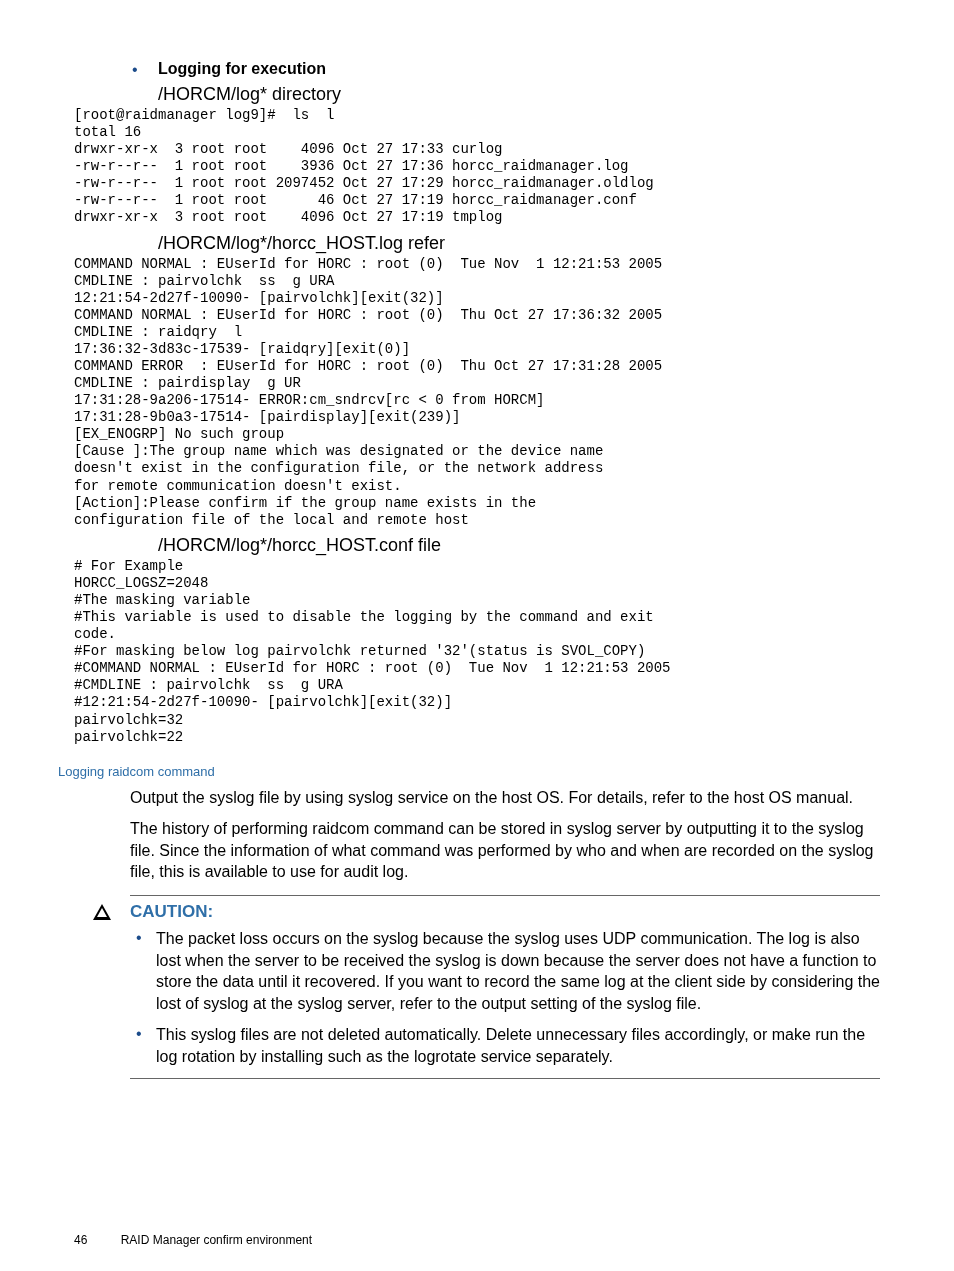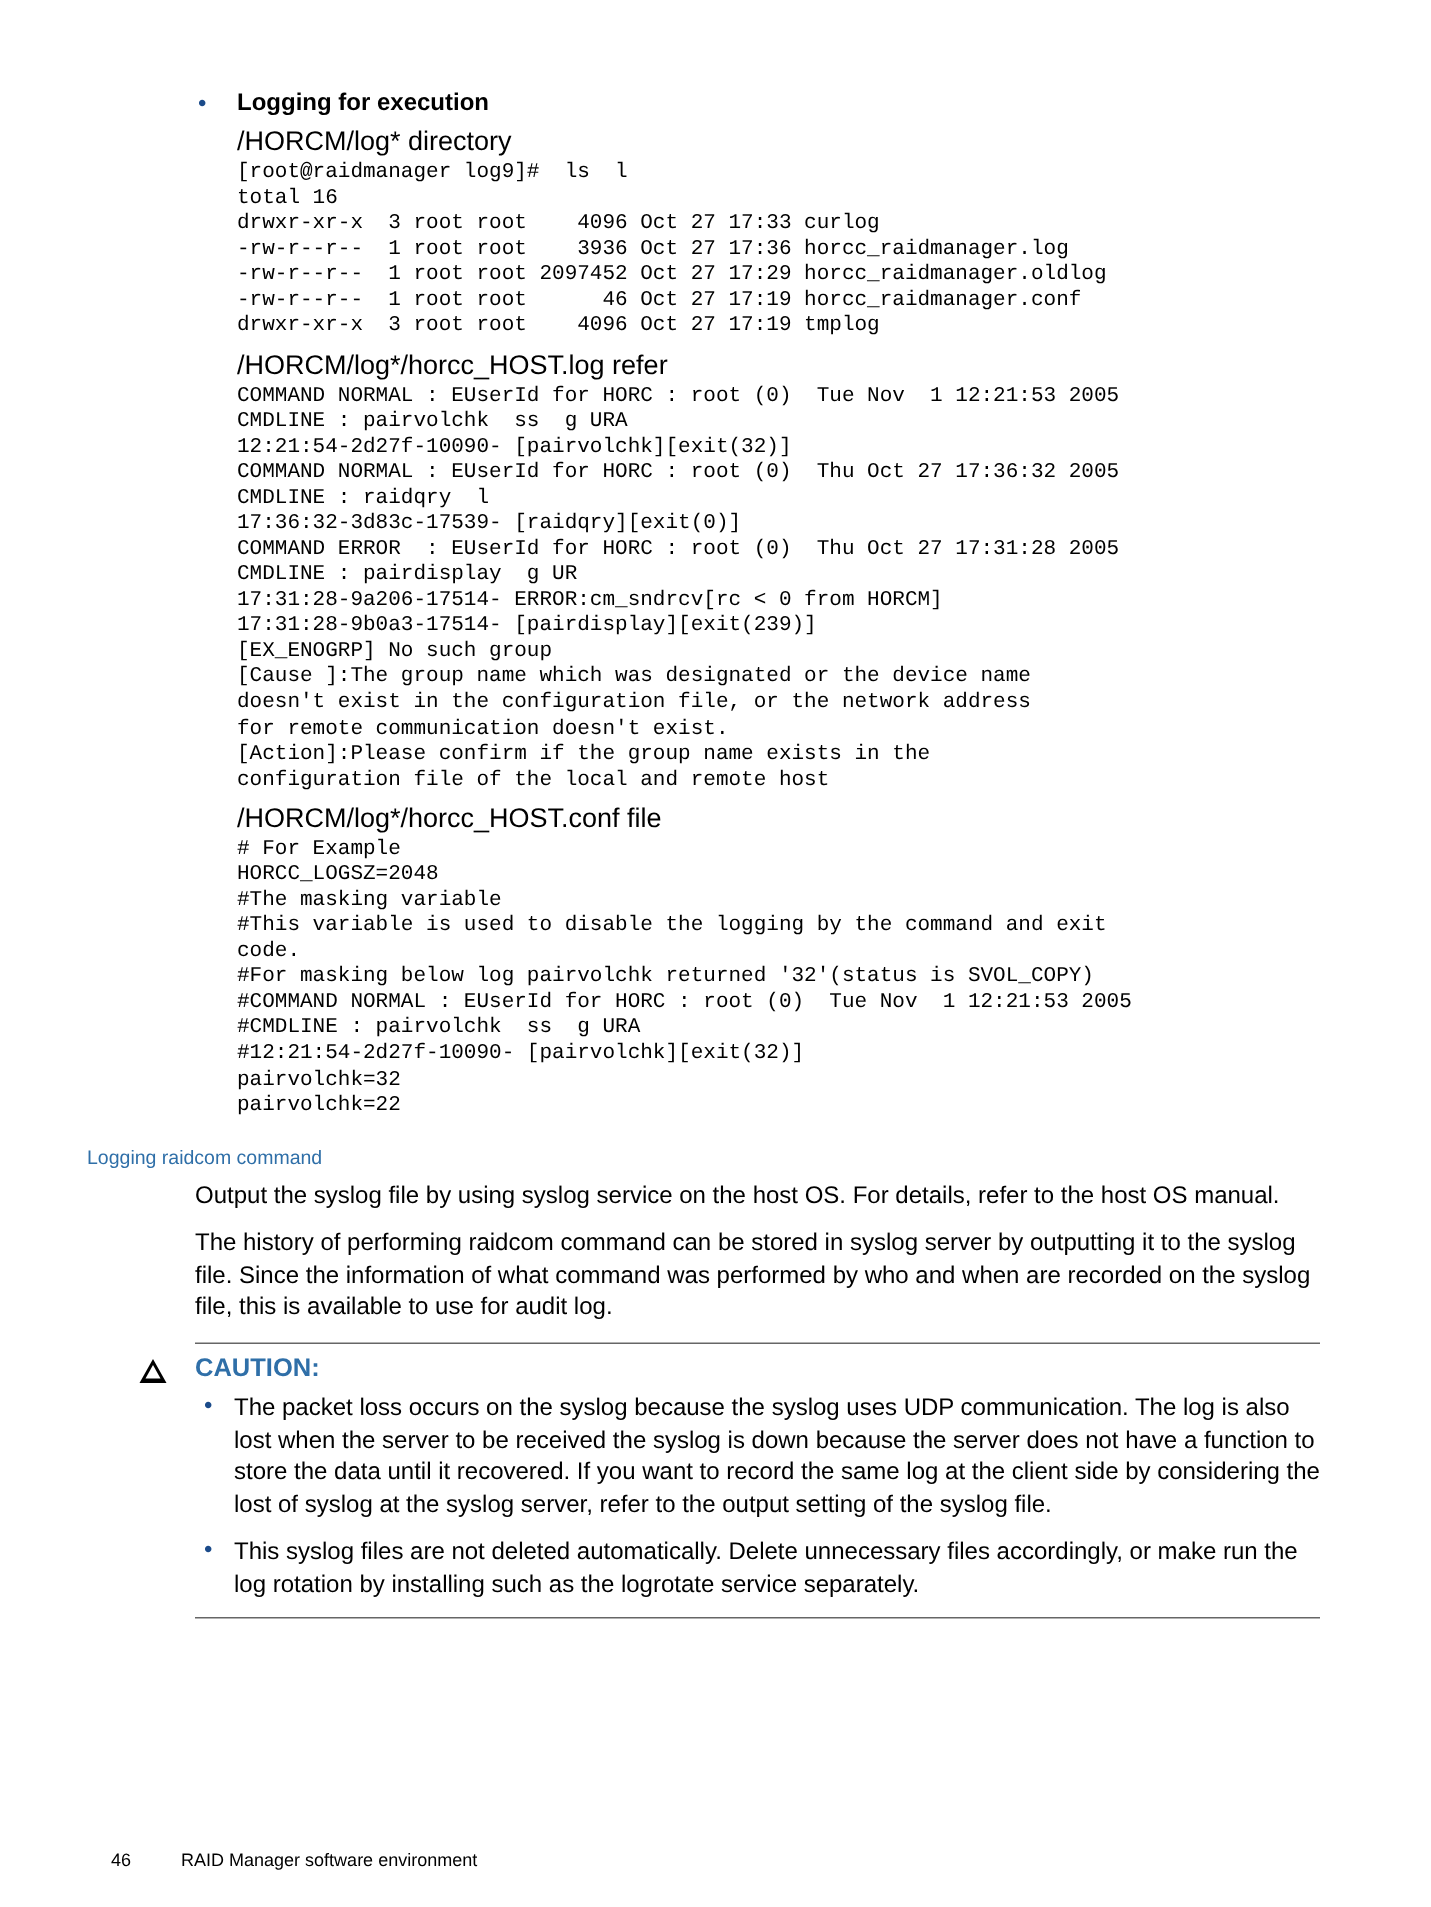--- a/index.html
+++ b/index.html
@@ -35,21 +35,20 @@
   .sub-head {
     margin-left: 84px;
     font-size: 18px;
     margin-top: 2px;
     margin-bottom: 2px;
   }
   .code-block {
     font-family: "Courier New", Courier, monospace;
     font-size: 14px;
     white-space: pre;
-    margin-left: 84px;
     margin-top: 2px;
     margin-bottom: 6px;
     line-height: 1.22;
   }
   .section-heading {
     color: #2f6fa8;
     font-size: 13px;
     margin-top: 18px;
     margin-bottom: 8px;
     margin-left: -16px;
@@ -63,21 +62,21 @@
   .caution-wrap {
     margin-top: 12px;
   }
   .rule {
     border: none;
     border-top: 1px solid #666;
     margin: 4px 0 6px 56px;
   }
   .caution-row {
     display: flex;
-    align-items: flex-end;
+    align-items: center;
     margin-left: 0;
   }
   .caution-icon {
     width: 56px;
     flex: 0 0 56px;
     text-align: center;
     font-size: 18px;
     font-weight: bold;
     padding-top: 0px;
     position: relative;
@@ -211,16 +210,16 @@
       <div class="c-bullet-row">
         <div class="c-bullet-dot">•</div>
         <div class="c-bullet-text">This syslog files are not deleted automatically. Delete unnecessary files accordingly, or make run the log rotation by installing such as the logrotate service separately.</div>
       </div>
     </div>
     <hr class="rule">
   </div>
 
   <div class="footer">
     <span class="footer-num">46</span>
-    <span>RAID Manager software environment</span>
+    <span>RAID Manager confirm environment</span>
   </div>
 
 </div>
 
 </body></html>

